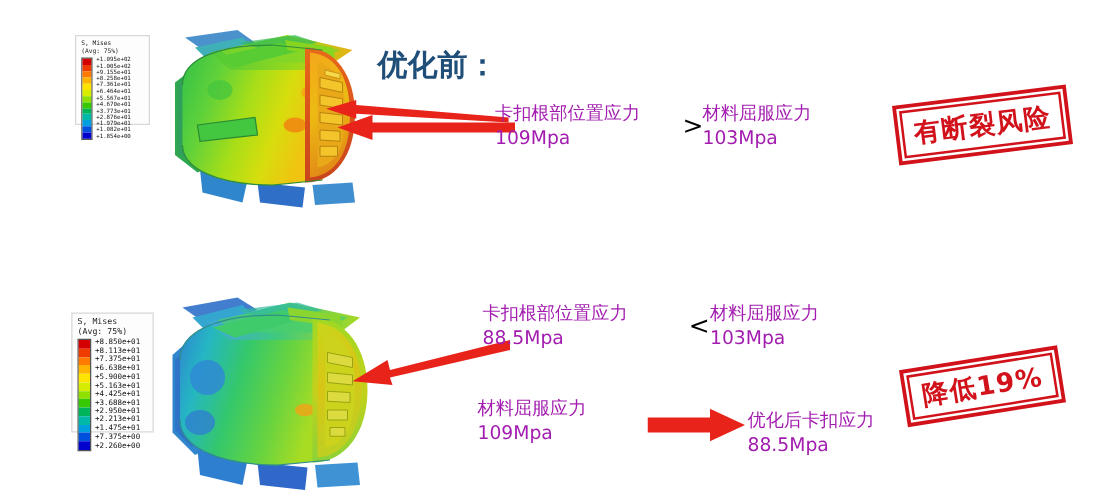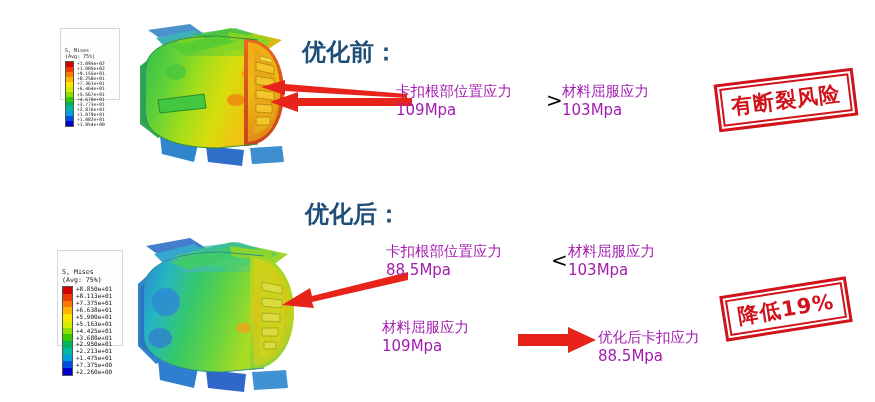--- a/index.html
+++ b/index.html
@@ -6,21 +6,21 @@
   body{
     width:875px;height:402px;
     background:#ffffff;
     font-family:"Liberation Sans","DejaVu Sans",sans-serif;
     overflow:hidden;position:relative;
   }
   .stage{position:absolute;left:0;top:0;width:875px;height:402px;}
 
   
   .legend{position:absolute;background:#fdfdfd;border:1px solid #d8d8d8;
-          box-sizing:border-box;padding:18px 4px;}
+          box-sizing:border-box;padding:3px 4px;}
   .legend .ltitle{font-size:5px;line-height:6px;color:#222;white-space:nowrap;
                   font-family:"DejaVu Sans Mono","Liberation Mono",monospace;}
   .legend .lrows{margin-top:2px;display:flex;}
   .legend .lbar{width:9px;display:flex;flex-direction:column;
                 border:1px solid #555;box-sizing:border-box;}
   .legend .lbar i{display:block;flex:1 1 auto;}
   .legend .lvals{margin-left:3px;display:flex;flex-direction:column;
                  justify-content:space-between;}
   .legend .lvals span{font-size:4.6px;line-height:5.1px;color:#111;white-space:nowrap;
                       font-family:"DejaVu Sans Mono","Liberation Mono",monospace;}
@@ -304,21 +304,20 @@
         <path d="M130,95 L148,96 L148,104 L130,103 Z"></path>
         <path d="M130,110 L146,110 L146,118 L130,118 Z"></path>
         <path d="M132,124 L144,124 L144,131 L132,131 Z"></path>
       </g>
 
       <path d="M12,70 C12,48 40,34 90,34 L132,38" fill="none" stroke="#2f8f8c" stroke-width="1"></path>
       <path d="M12,118 C12,138 40,154 90,154 L132,150" fill="none" stroke="#2f8f8c" stroke-width="1"></path>
     </svg>
   </div>
 
-  <div class="heading" style="left:305px;top:198px;font-size:24px;">优化后：</div>
 
   <svg class="arrow" style="left:278px;top:272px;" width="130" height="36" viewBox="0 0 130 36">
     <path d="M130,0 L34,24 L32,16 L4,33 L36,36 L34,30 L130,8 Z" fill="#e8231a"></path>
   </svg>
 
   <div class="anno" style="left:386px;top:242px;width:175px;">
     <span class="l1">卡扣根部位置应力</span>
     <span class="l2">88.5Mpa</span>
   </div>
 

